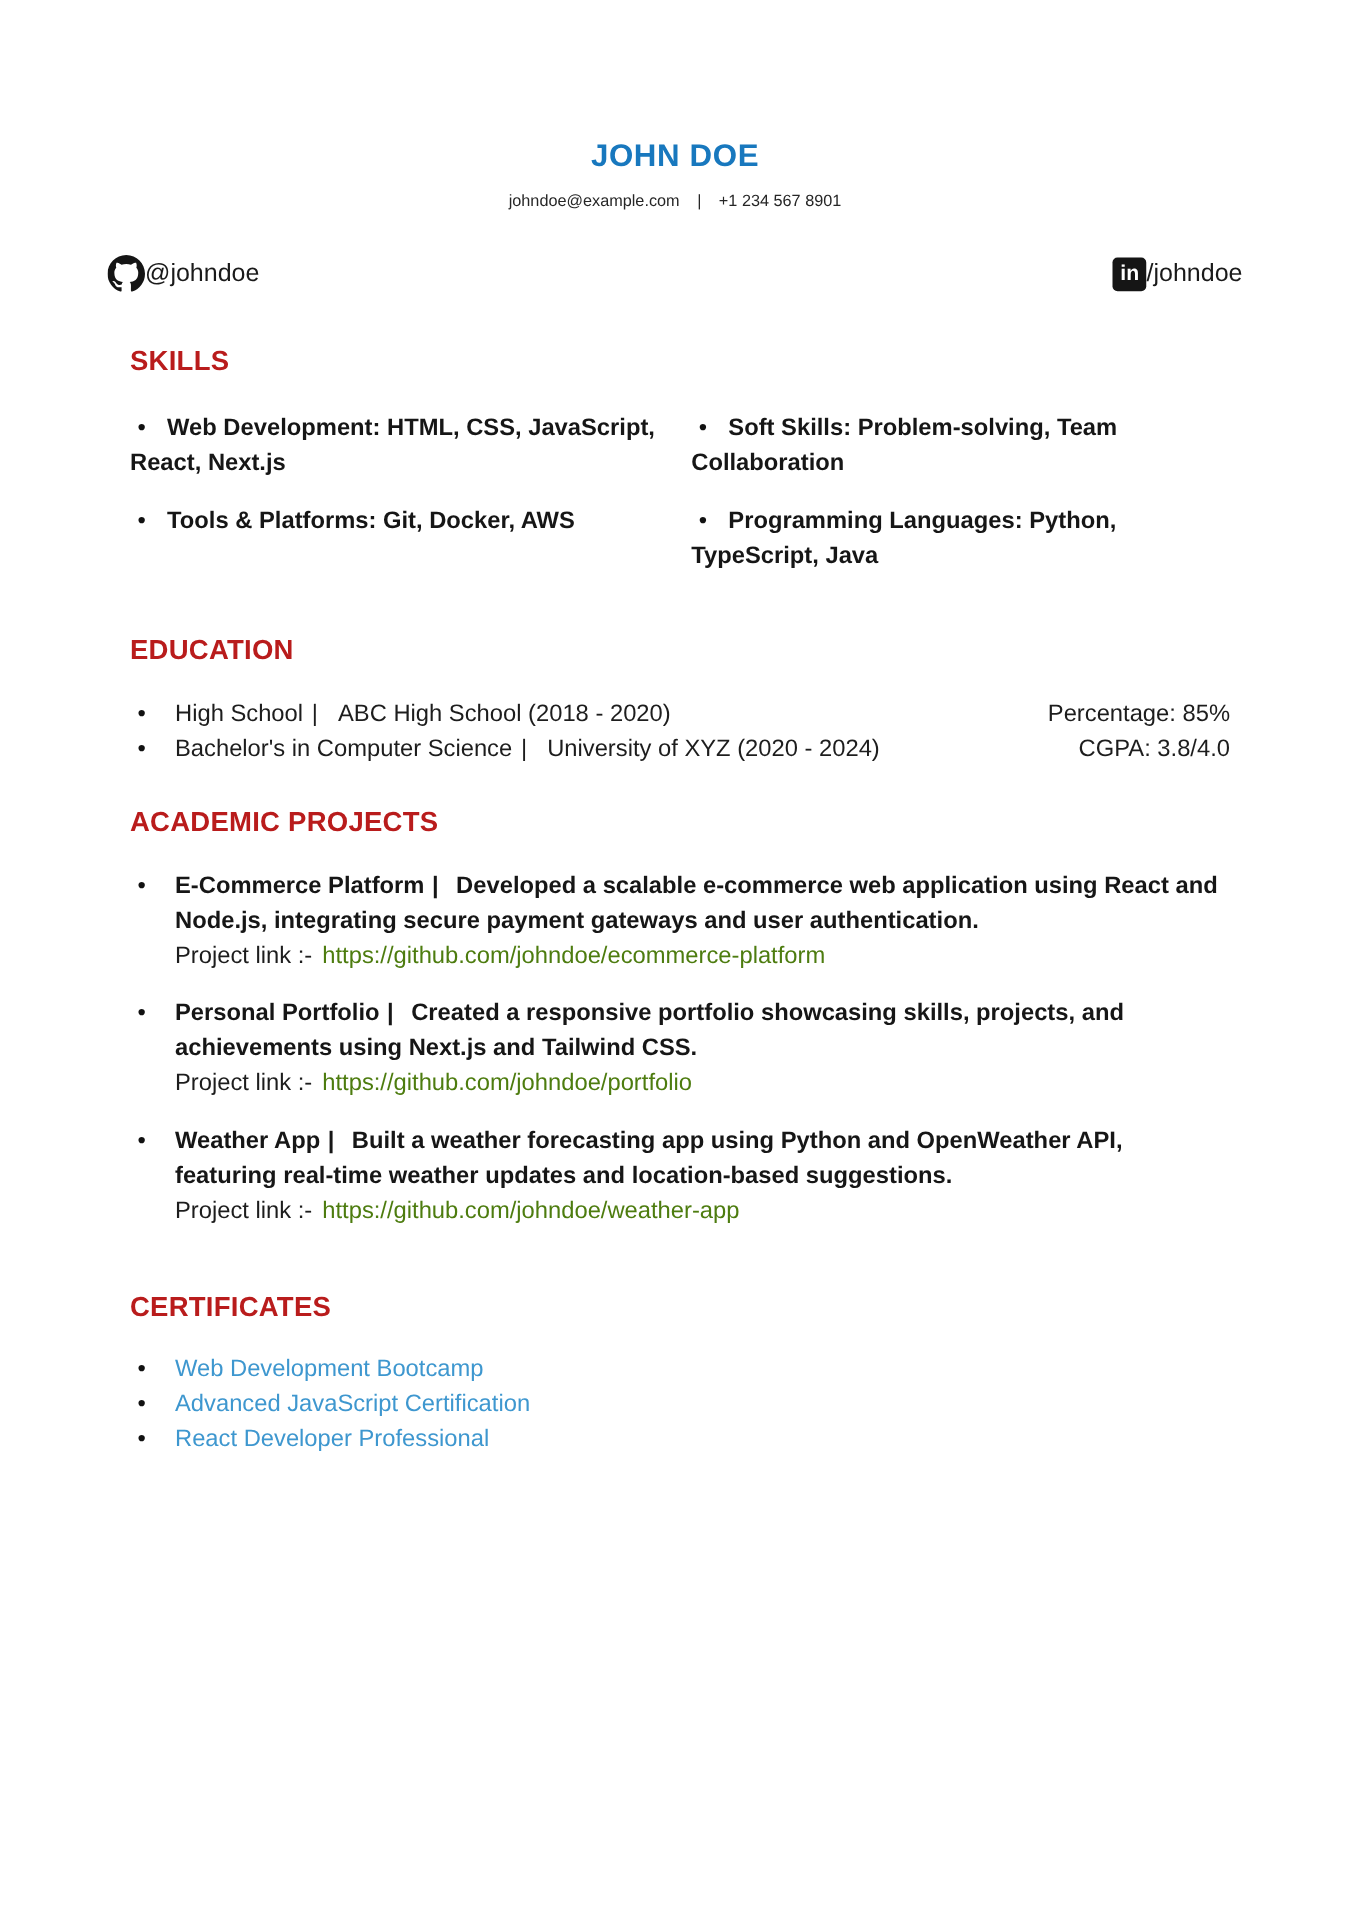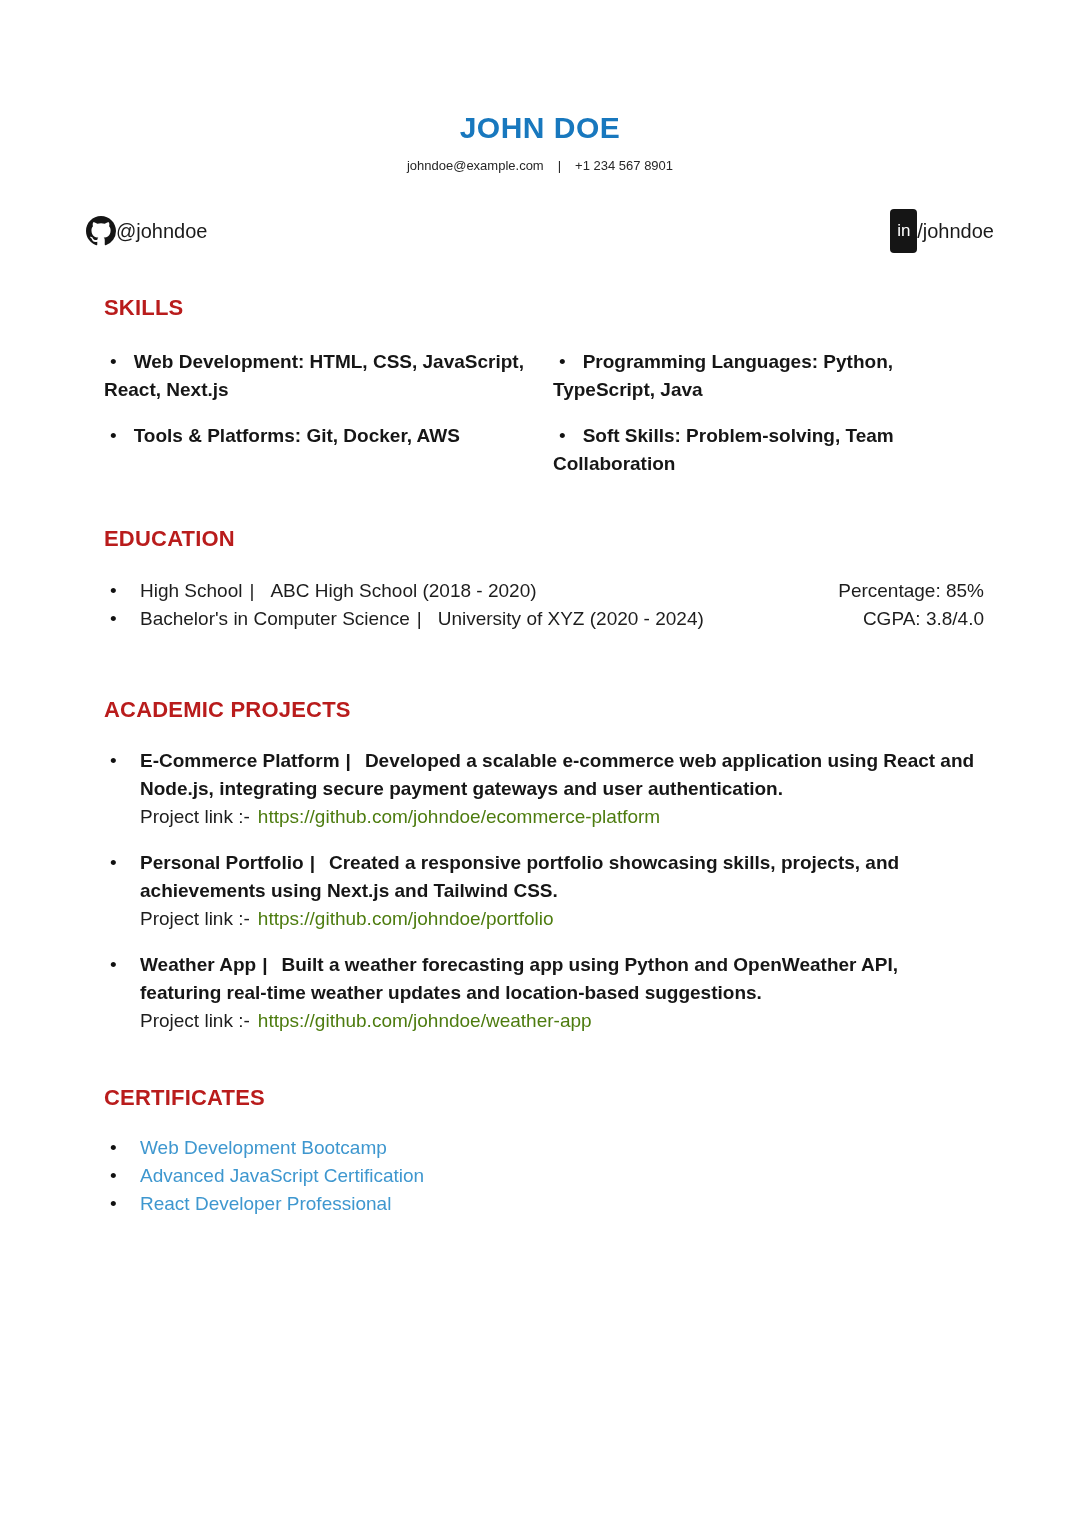--- a/index.html
+++ b/index.html
@@ -16,21 +16,21 @@
     margin: 0 auto;
     background: #ffffff;
     overflow: hidden;
     padding: 0 86px;
   }
 
   
   .name {
     margin-top: 111px;
     text-align: center;
-    font-size: 30px;
+    font-size: 25px;
     font-weight: 700;
     letter-spacing: 0.5px;
     color: #1878BE;
   }
   .contact-line {
     margin-top: 13px;
     text-align: center;
     font-size: 13px;
     color: #262626;
   }
@@ -53,41 +53,41 @@
     gap: 0;
     font-size: 20px;
     color: #1a1a1a;
   }
   .gh-icon svg { display: block; width: 30px; height: 30px; }
   .li-icon {
     display: flex;
     align-items: center;
     justify-content: center;
     width: 27px;
-    height: 44px;
+    height: 27px;
     border-radius: 4px;
     background: #151515;
     color: #ffffff;
     font-size: 17px;
-    font-weight: 400;
+    font-weight: 700;
     line-height: 1;
     padding-bottom: 2px;
   }
 
   
   section { margin-left: 18px; margin-right: 10px; }
   .section-title {
     font-size: 22px;
     font-weight: 700;
     color: #b91c1c;
     letter-spacing: 0.2px;
   }
   #skills .section-title        { margin-top: 42px; }
   #education .section-title     { margin-top: 48px; }
-  #projects .section-title      { margin-top: 64px; }
+  #projects .section-title      { margin-top: 31px; }
   #certificates .section-title  { margin-top: 50px; }
 
   .bullet {
     color: #111111;
     display: inline-block;
   }
 
   
   .skills-grid {
     margin-top: 27px;
@@ -196,22 +196,22 @@
       <span class="li-icon">in</span>
       <span>/johndoe</span>
     </div>
   </div>
 
   <section id="skills">
     <h2 class="section-title">SKILLS</h2>
     <div class="skills-grid">
       <p class="skill-item"><span class="bullet">•</span><span>Web Development: HTML, CSS, JavaScript, React, Next.js</span></p>
       <p class="skill-item"><span class="bullet">•</span><span>Tools &amp; Platforms: Git, Docker, AWS</span></p>
+      <p class="skill-item"><span class="bullet">•</span><span>Soft Skills: Problem-solving, Team Collaboration</span></p>
       <p class="skill-item"><span class="bullet">•</span><span>Programming Languages: Python, TypeScript, Java</span></p>
-      <p class="skill-item"><span class="bullet">•</span><span>Soft Skills: Problem-solving, Team Collaboration</span></p>
     </div>
   </section>
 
   <section id="education">
     <h2 class="section-title">EDUCATION</h2>
     <div class="edu-list">
       <div class="edu-row">
         <span class="bullet">•</span>
         <span>High School</span>
         <span class="edu-sep">|</span>

